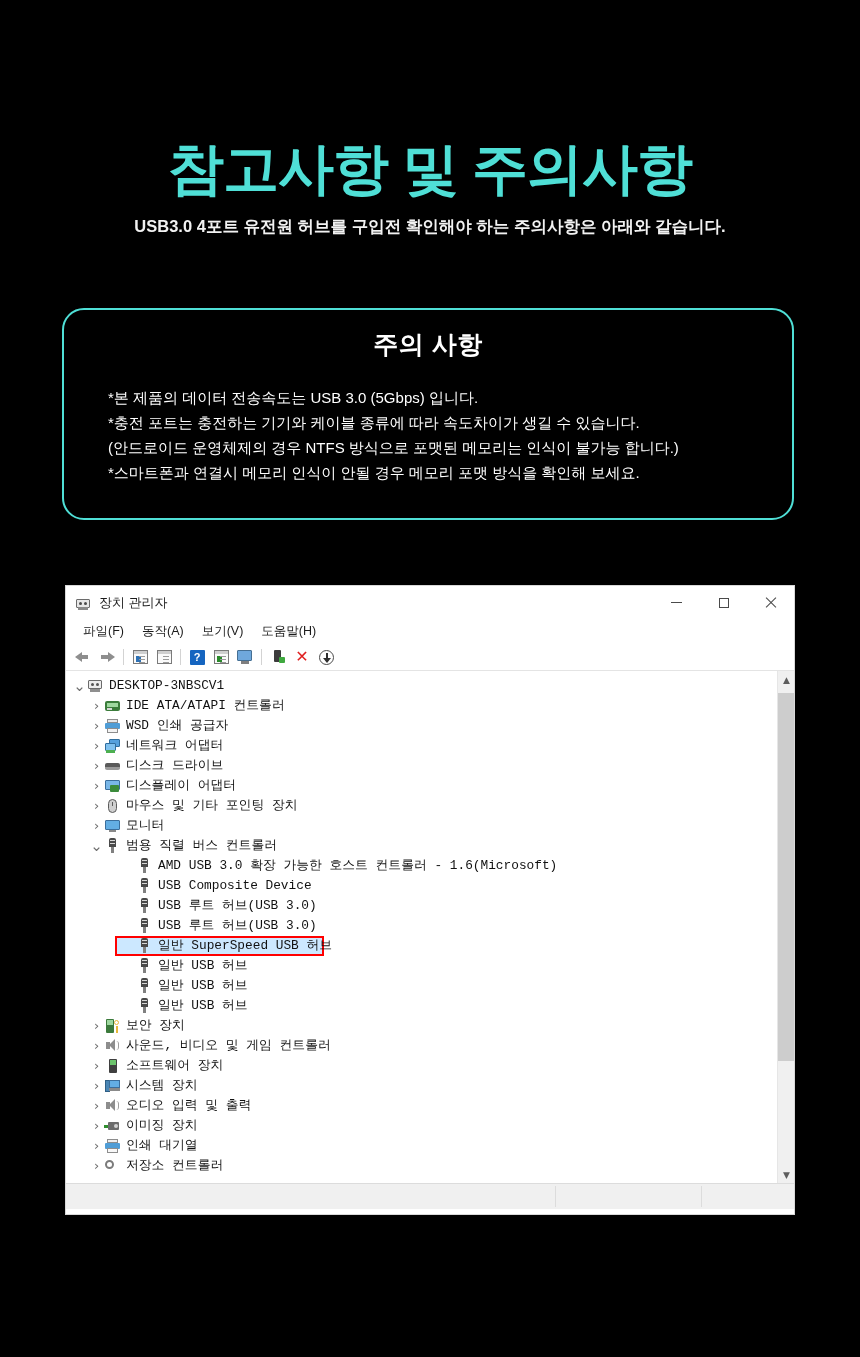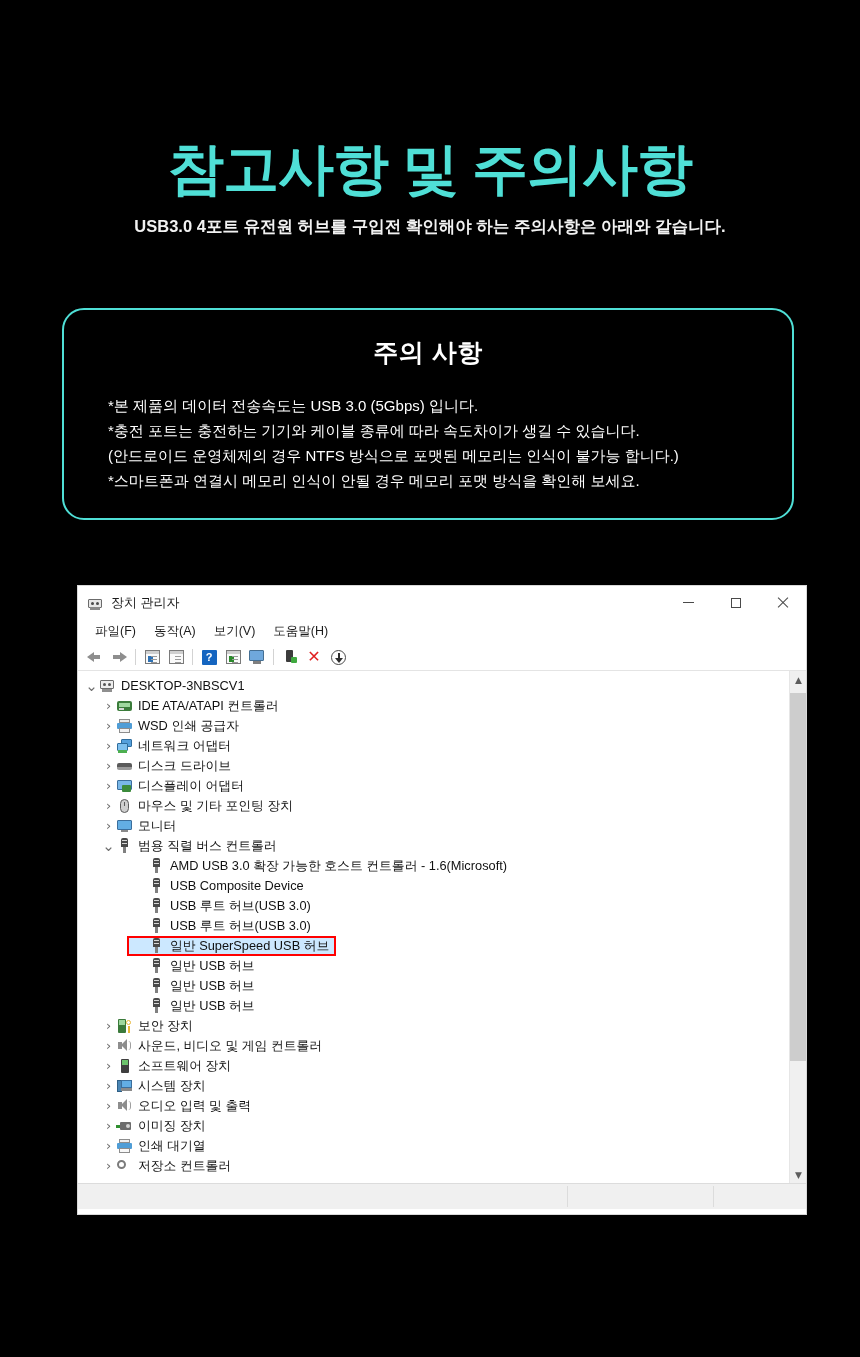--- a/index.html
+++ b/index.html
@@ -50,21 +50,21 @@
     top: 308px;
     width: 732px;
     height: 212px;
     box-sizing: border-box;
     border: 2px solid #4fdfd6;
     border-radius: 22px;
     background: #000000;
   }
   .notice-title {
     margin: 0;
-    padding-top: 27px;
+    padding-top: 19px;
     text-align: center;
     font-size: 25px;
     line-height: 30px;
     font-weight: bold;
     color: #ffffff;
     letter-spacing: 0.5px;
   }
   .notice-lines {
     margin: 0;
     padding: 26px 0 0 44px;
@@ -73,21 +73,21 @@
   .notice-lines li {
     font-size: 15px;
     line-height: 25px;
     color: #ffffff;
     white-space: nowrap;
   }
 
   
   .dm-window {
     position: absolute;
-    left: 77px;
+    left: 65px;
     top: 585px;
     width: 730px;
     height: 630px;
     background: #ffffff;
     box-sizing: border-box;
     border: 1px solid #d9d9d9;
     color: #000000;
     font-family: "Liberation Sans", "DejaVu Sans", sans-serif;
     overflow: hidden;
   }
@@ -389,20 +389,21 @@
     text-align: center;
     color: #6d6d6d;
     font-size: 10px;
     line-height: 20px;
     font-family: "DejaVu Sans", sans-serif;
   }
   .tr .lbl {
     font-size: 12.8px;
     color: #111111;
     line-height: 20px;
+    font-family: Liberation Mono, monospace;
   }
   .tr .ico {
     width: 17px; height: 16px;
     flex: none;
     margin-right: 5px;
     position: relative;
   }
   .tr.lvl0 { padding-left: 6px; }
   .tr.lvl1 { padding-left: 23px; }
   .tr.lvl2 { padding-left: 55px; }

